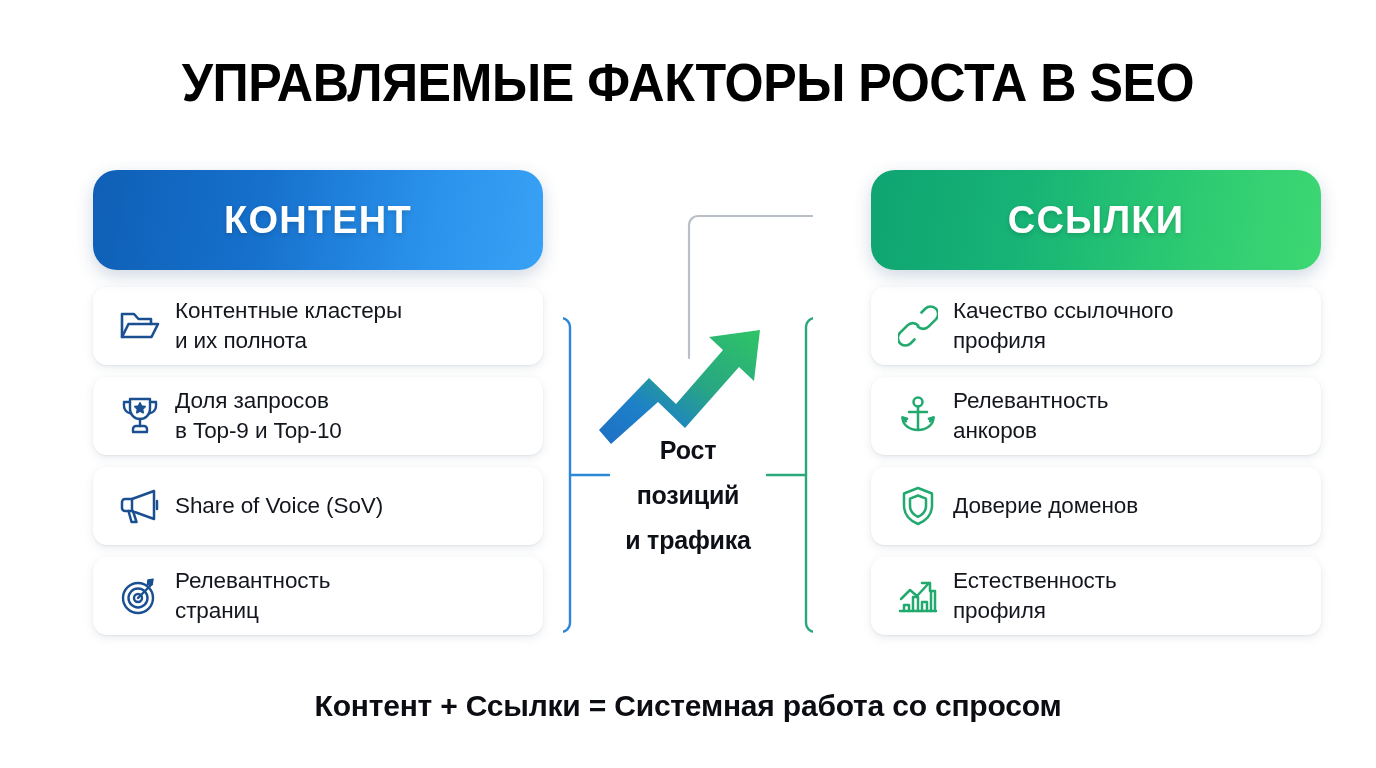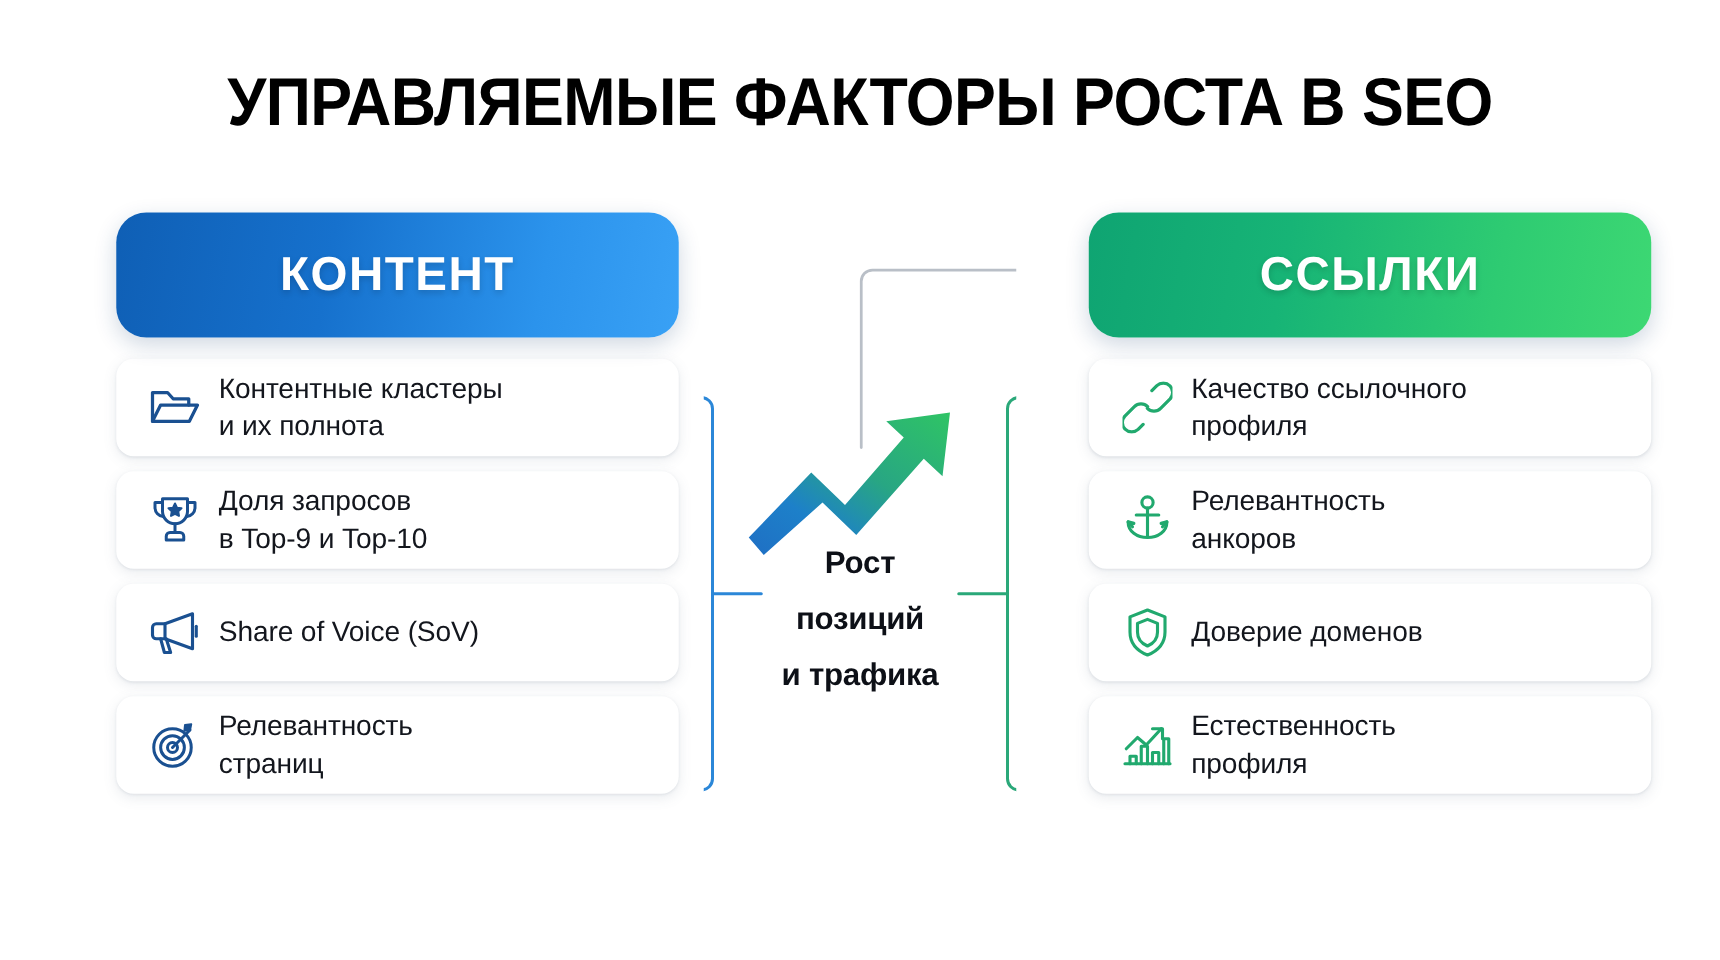--- a/index.html
+++ b/index.html
@@ -297,14 +297,15 @@
         </linearGradient>
       </defs>
       <path d="M36 240 L86 188 L113 214 L160 160 L146 147 L197 140 L191 191 L176 177 L122 238 L95 212 L48 254 Z" fill="url(#arrowGrad)"></path>
     </svg>
 
     <div class="center-caption">Рост
 позиций
 и трафика</div>
   </div>
 
+  <div class="footer">Контент + Ссылки = Системная работа со спросом</div>
 
 </div>
 
 </body></html>

